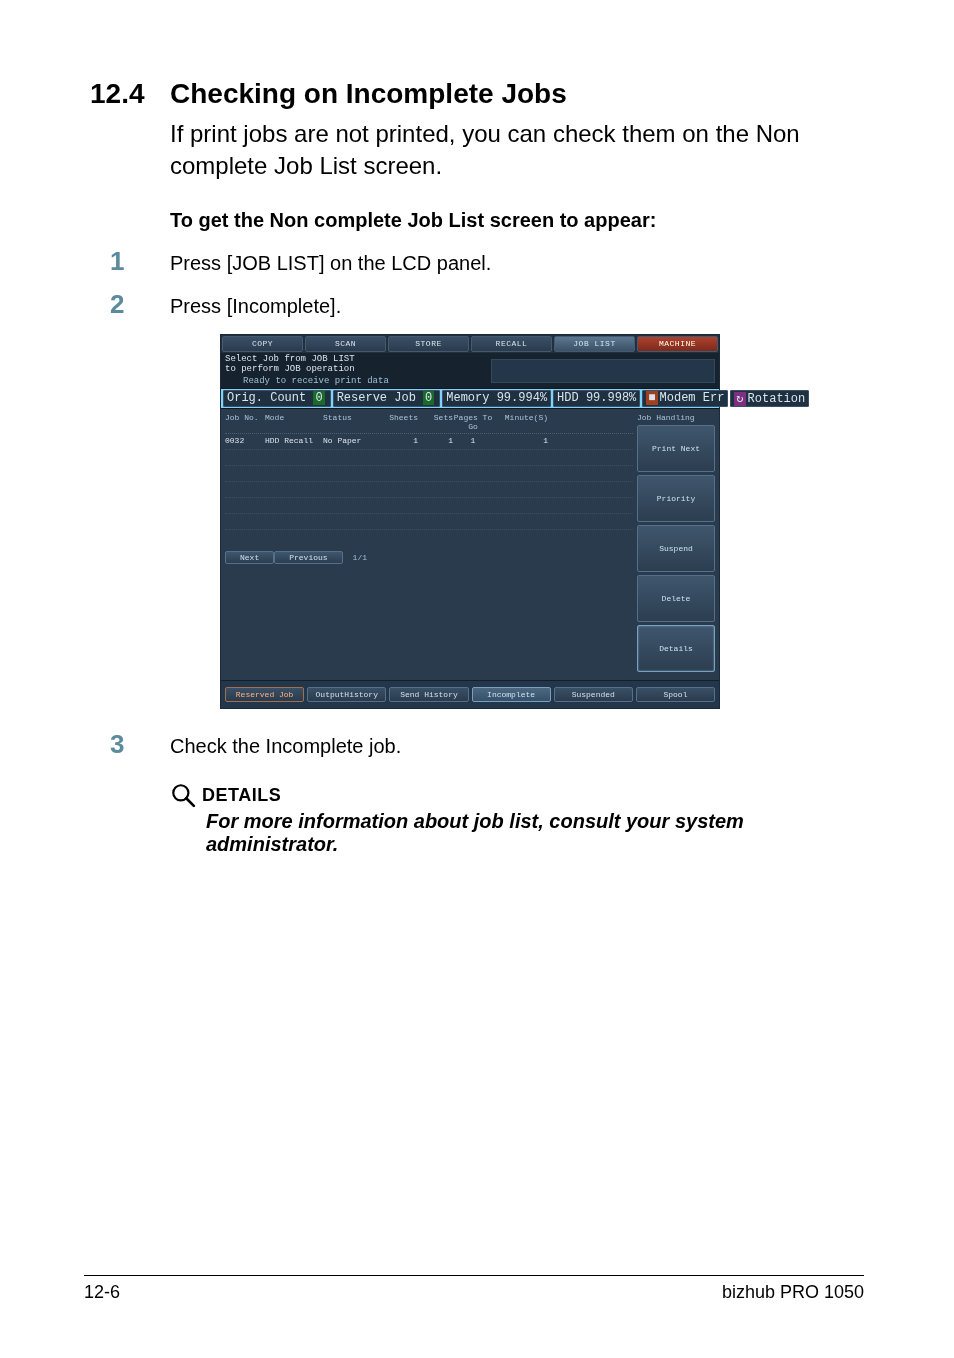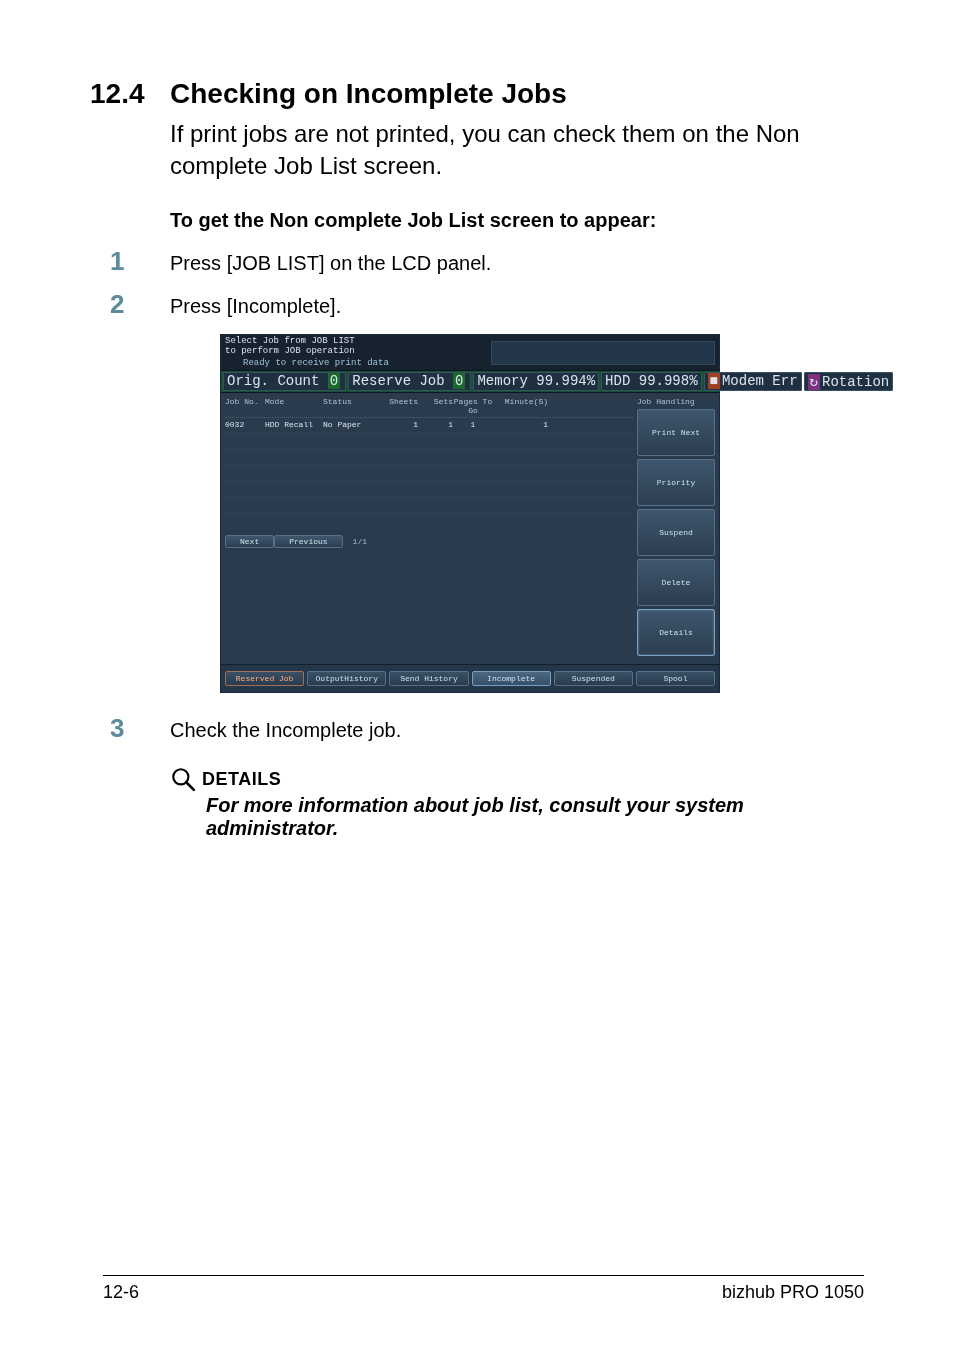--- a/index.html
+++ b/index.html
@@ -136,22 +136,22 @@
     height: 22px;
     background: #24364a;
   }
   .lcd-sub {
     margin-left: 18px;
     margin-top: 2px;
     color: #9fc0d8;
   }
   .lcd-status {
     display: flex;
-    font-size: 14px;
-    background: #14532d;
+    font-size: 12px;
+    background: #7dd3fc;
     border-bottom: 1px solid #0d1620;
     padding: 1px 2px;
     gap: 2px;
   }
   .lcd-status .chip {
     background: #1f3040;
     border: 1px solid #3a5066;
     padding: 0 3px;
     border-radius: 1px;
     white-space: nowrap;
@@ -286,21 +286,21 @@
     margin-left: 116px;
     font-style: italic;
     font-size: 20px;
     margin-top: 2px;
     font-weight: bold;
   }
   
   .footer-line {
     position: absolute;
     bottom: 55px;
-    left: 103px;
+    left: 84px;
     right: 90px;
     border-top: 1.5px solid #000;
     display: flex;
     justify-content: space-between;
     padding-top: 6px;
     font-size: 18px;
   }
 </style>
 </head>
 <body>
@@ -324,20 +324,28 @@
     </li>
     <li>
       <span class="step-num">2</span>
       <span class="step-text">Press [Incomplete].</span>
     </li>
   </ol>
 
   <div class="lcd-wrap">
     <div class="lcd">
 
+      <div class="lcd-top-tabs">
+        <div class="tab">COPY</div>
+        <div class="tab">SCAN</div>
+        <div class="tab">STORE</div>
+        <div class="tab">RECALL</div>
+        <div class="tab active">JOB LIST</div>
+        <div class="tab red">MACHINE</div>
+      </div>
 
       <div class="lcd-msg-row">
         <div class="lcd-msg-left">
           <div>Select Job from JOB LIST</div>
           <div>to perform JOB operation</div>
           <div class="lcd-sub">Ready to receive print data</div>
         </div>
         <div class="lcd-msg-right"></div>
       </div>
 

